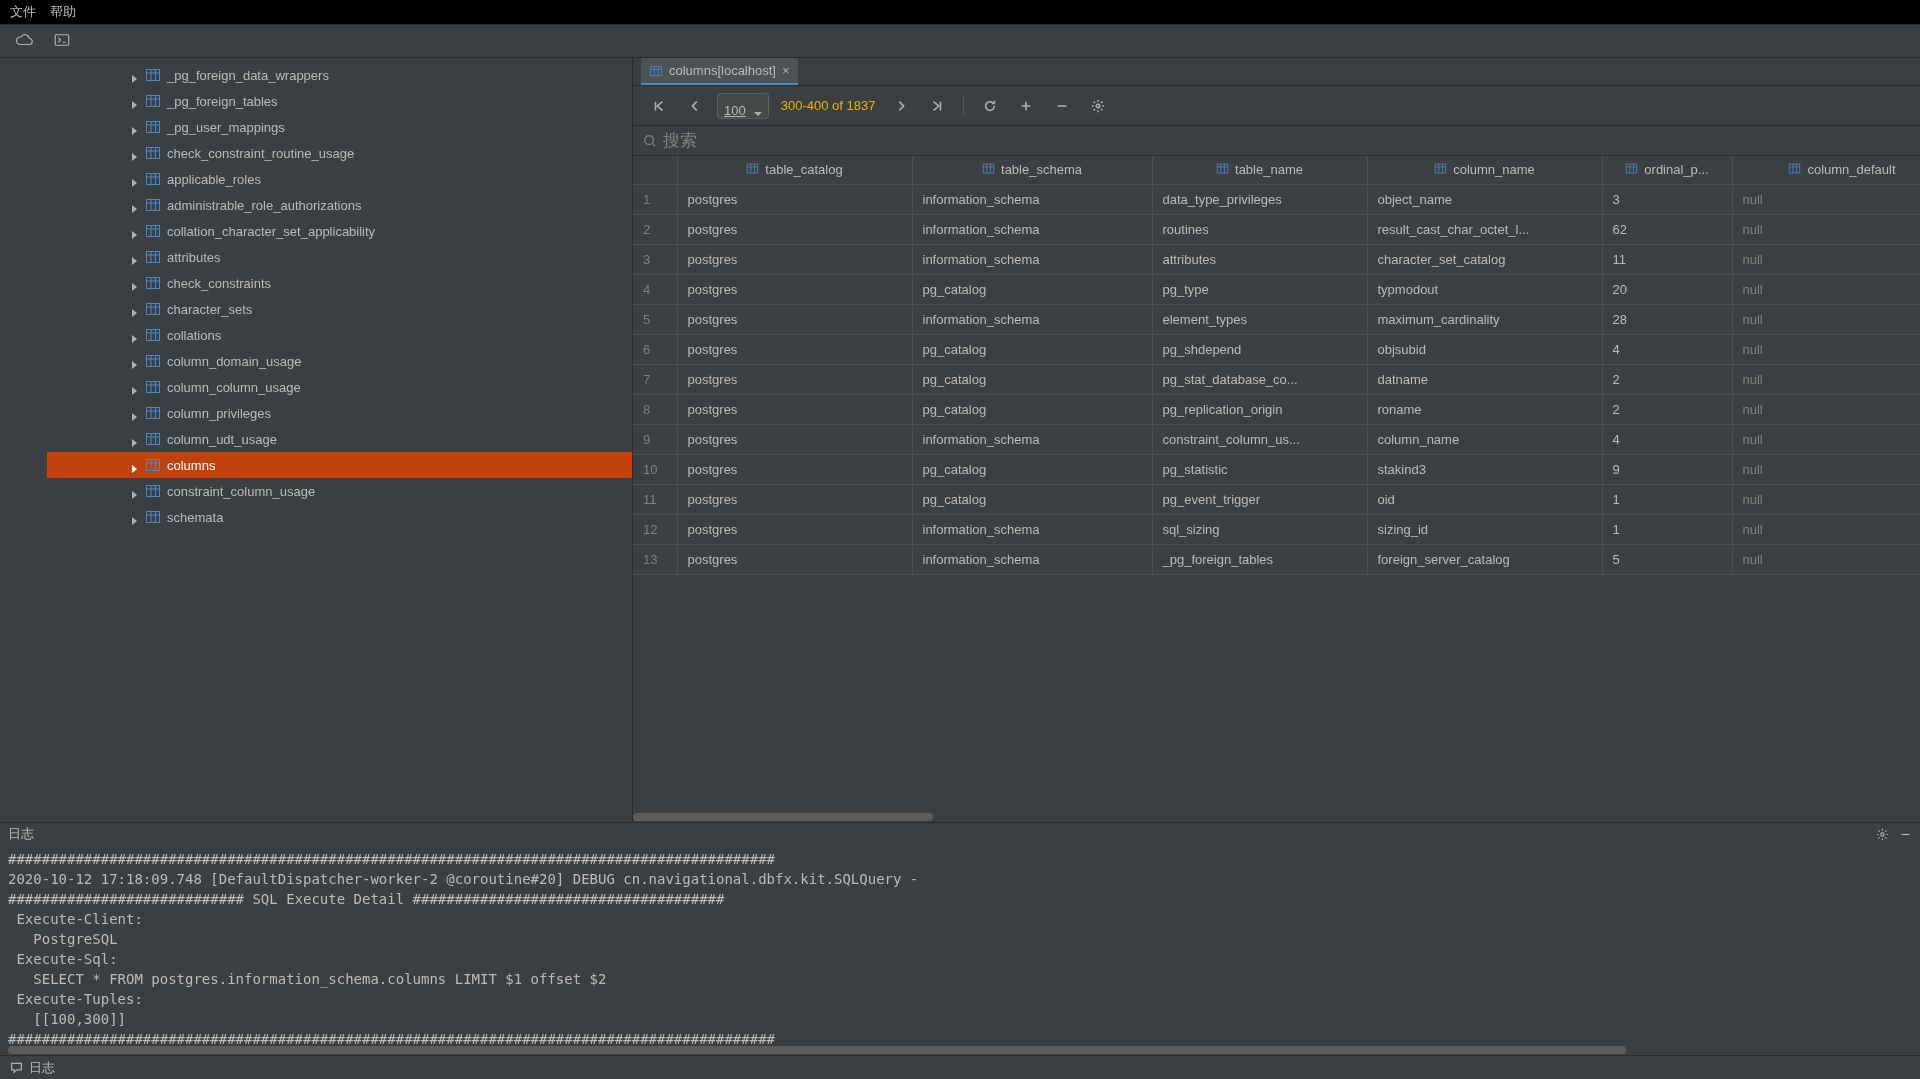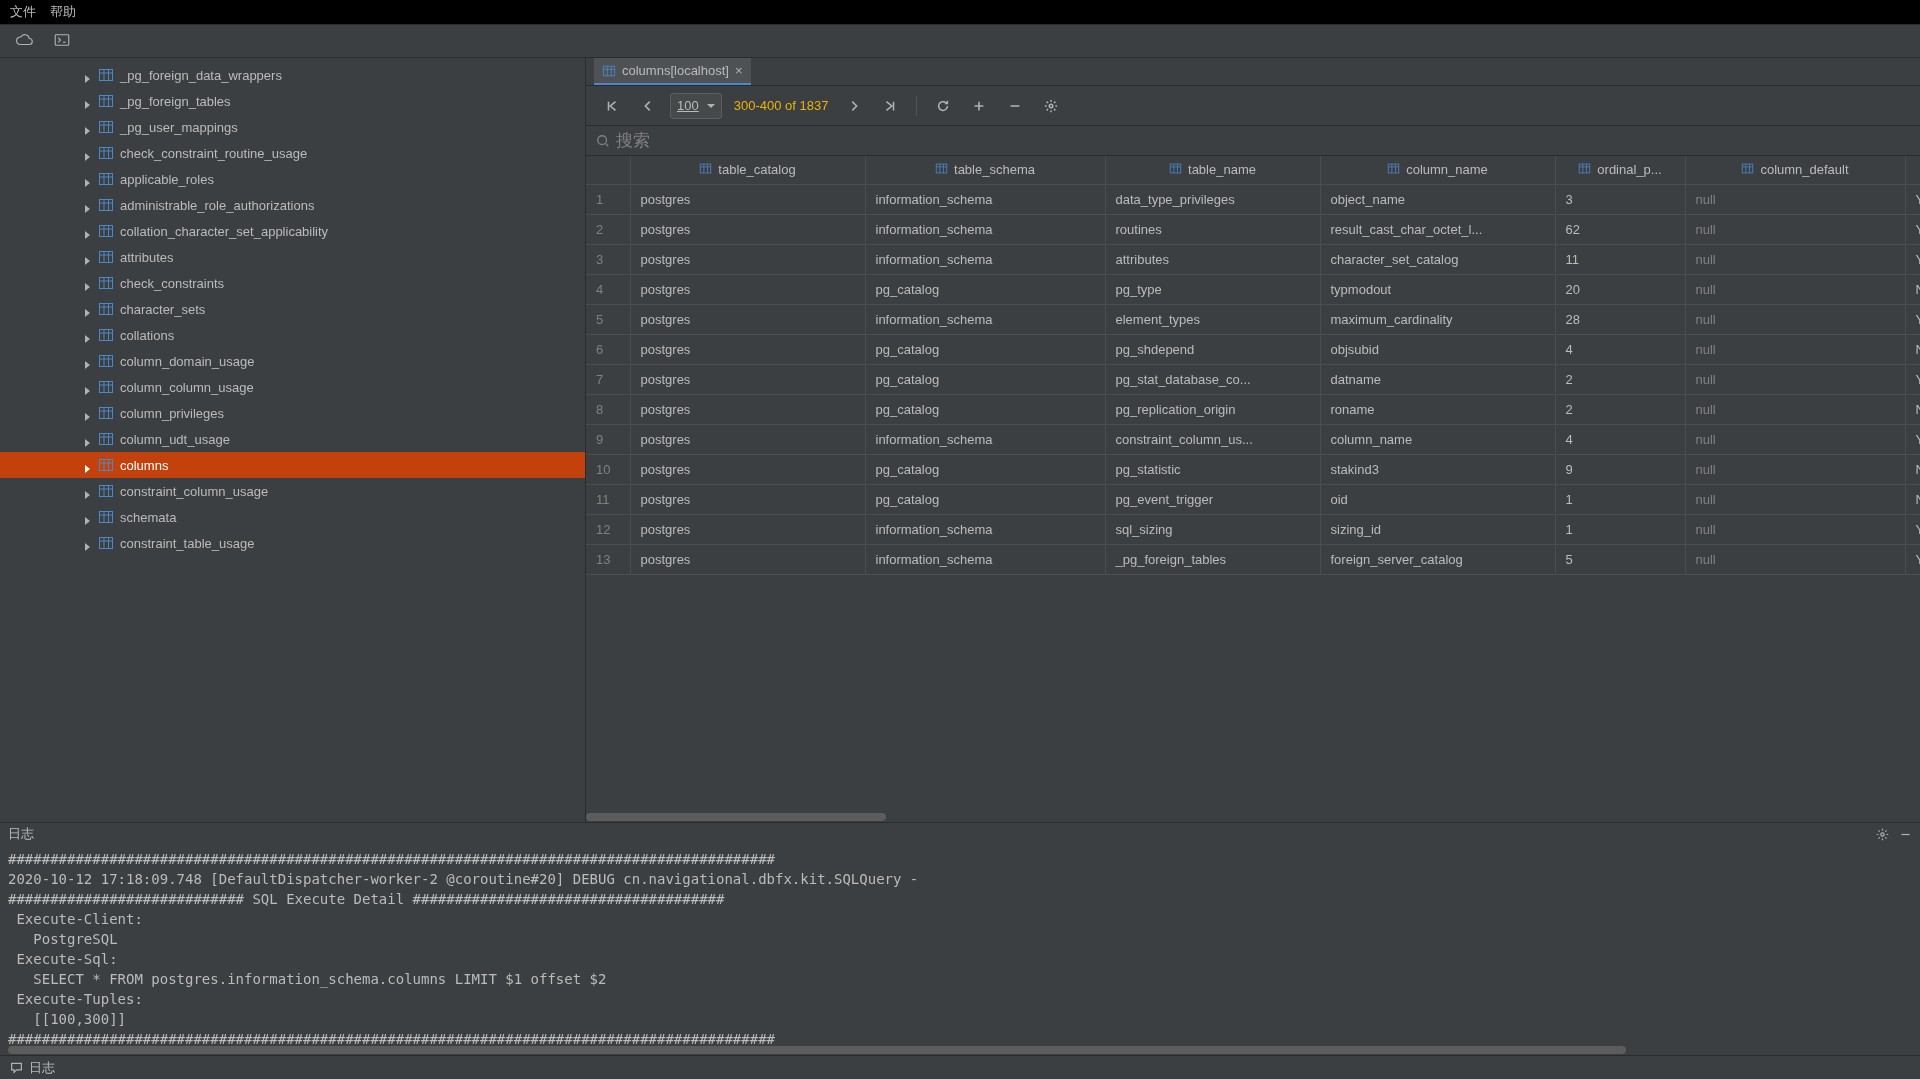--- a/index.html
+++ b/index.html
@@ -36,20 +36,21 @@
 .main-area {
   flex: 1;
   display: flex;
   min-height: 0;
 }
 .sidebar {
   width: 586px;
   border-right: 1px solid #2b2b2b;
   overflow-y: auto;
   padding-top: 4px;
+  margin-left: 47px;
 }
 .tree-item {
   display: flex;
   align-items: center;
   height: 26px;
   padding-left: 84px;
   gap: 6px;
   cursor: pointer;
   white-space: nowrap;
   color: #bbbbbb;
@@ -108,21 +109,21 @@
   height: 28px;
   display: flex;
   align-items: center;
   justify-content: center;
   cursor: pointer;
   border-radius: 3px;
 }
 .tb-btn svg { width: 14px; height: 14px; fill: none; stroke: #afb1b3; stroke-width: 1.8; }
 .page-size {
   display: flex;
-  align-items: center;
+  align-items: flex-end;
   border: 1px solid #5e6060;
   border-radius: 3px;
   height: 26px;
   padding: 0 6px;
   gap: 8px;
   background: #45494a;
   text-decoration: underline;
 }
 .page-size svg { width: 8px; height: 8px; fill: #afb1b3; }
 .page-info { color: #eab308; padding: 0 4px; }
@@ -448,32 +449,20 @@
         <span class="tree-arrow"><svg viewBox="0 0 8 8">
             <path d="M1 0l5 4-5 4z"></path>
           </svg></span>
         <span class="tree-icon"><svg viewBox="0 0 16 16">
             <rect x="1.5" y="2.5" width="13" height="11" fill="none" stroke="#4a88c7"></rect>
             <line x1="1.5" y1="6" x2="14.5" y2="6" stroke="#4a88c7"></line>
             <line x1="6" y1="2.5" x2="6" y2="13.5" stroke="#4a88c7"></line>
             <line x1="10.5" y1="2.5" x2="10.5" y2="13.5" stroke="#4a88c7"></line>
           </svg></span>
         <span>schemata</span>
-      </div>
-      <div class="tree-item">
-        <span class="tree-arrow"><svg viewBox="0 0 8 8">
-            <path d="M1 0l5 4-5 4z"></path>
-          </svg></span>
-        <span class="tree-icon"><svg viewBox="0 0 16 16">
-            <rect x="1.5" y="2.5" width="13" height="11" fill="none" stroke="#4a88c7"></rect>
-            <line x1="1.5" y1="6" x2="14.5" y2="6" stroke="#4a88c7"></line>
-            <line x1="6" y1="2.5" x2="6" y2="13.5" stroke="#4a88c7"></line>
-            <line x1="10.5" y1="2.5" x2="10.5" y2="13.5" stroke="#4a88c7"></line>
-          </svg></span>
-        <span>constraint_table_usage</span>
       </div>
     </div>
 
   <div class="content">
     <div class="tab-bar">
       <div class="tab">
         <svg class="icon" viewBox="0 0 16 16">
             <rect x="1.5" y="2.5" width="13" height="11" fill="none" stroke="#4a88c7"></rect>
             <line x1="1.5" y1="6" x2="14.5" y2="6" stroke="#4a88c7"></line>
             <line x1="6" y1="2.5" x2="6" y2="13.5" stroke="#4a88c7"></line>

